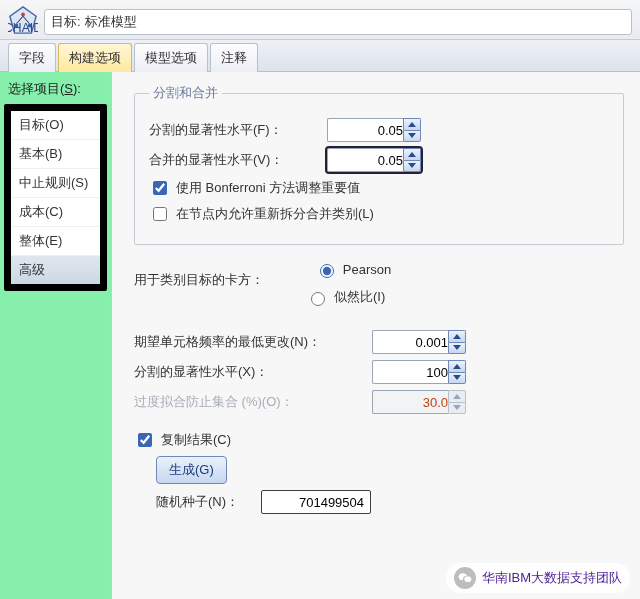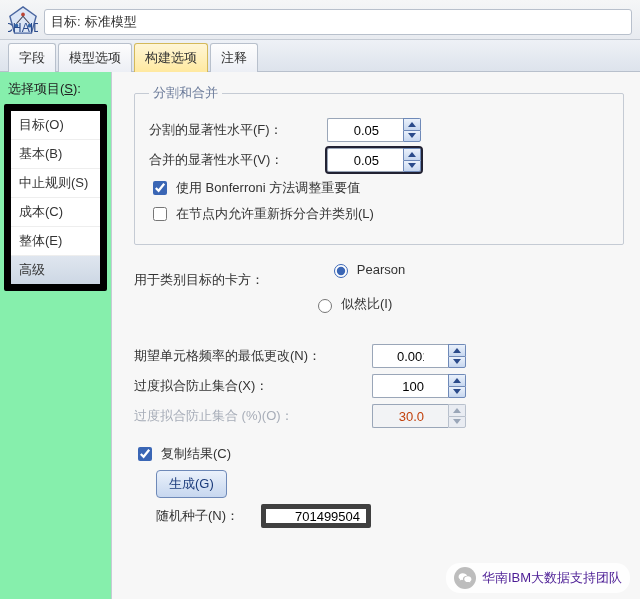--- a/index.html
+++ b/index.html
@@ -18,34 +18,34 @@
   .li { padding:5px 8px; border-bottom:1px solid #eee; font-size:13px; color:#333; cursor:default;}
   .li:last-child{border-bottom:none;}
   .li.sel { background:linear-gradient(#dfe6ef,#cdd7e4);}
   .right-col { flex:1; padding:12px 16px 12px 22px; color:#333; position:relative;}
   fieldset.grp { border:1px solid #c5cbd4; border-radius:2px; padding:10px 14px 14px 14px; margin:0 0 16px 0;}
   fieldset.grp legend { color:#6a7a99; font-size:13px; padding:0 4px;}
   .row { display:flex; align-items:center; margin:6px 0; gap:6px;}
   .lbl { font-size:13px; color:#333; }
   .spin { display:flex; align-items:stretch; height:24px;}
   .spin.hl { outline:2px solid #223; border-radius:2px;}
-  .spin input { width:76px; height:24px; border:1px solid #9aa6b8; border-right:none; border-radius:2px 0 0 2px; text-align:right; padding:0 24px; font-size:13px; background:#fff;}
+  .spin input { width:76px; height:24px; border:1px solid #9aa6b8; border-right:none; border-radius:2px 0 0 2px; text-align:right; padding:0 0; font-size:13px; background:#fff;}
   .spin .btns { width:18px; display:flex; flex-direction:column;}
   .spin .btns button{ flex:1; border:1px solid #6e89b8; background:linear-gradient(#eaf1fb,#c7d7ef); padding:0; display:flex; align-items:center; justify-content:center;}
   .spin .btns button:first-child{border-radius:0 2px 0 0; border-bottom:none;}
   .spin .btns button:last-child{border-radius:0 0 2px 0;}
   .spin .btns svg{width:8px;height:5px;}
   .disabled .lbl, .disabled input { color:#a7adb8;}
   .disabled .spin input { background:#f2f3f5; color:#c2410c;}
   .disabled .spin .btns button{ background:#e9ecf2; border-color:#b8c0cc;}
   .chk { width:14px; height:14px; accent-color:#3a66b5;}
   .radio { width:14px; height:14px; accent-color:#3a66b5;}
   .opt-block { margin-left:46px; display:flex; flex-direction:column; gap:4px;align-items:flex-end;}
   .btn-gen { display:inline-block; padding:4px 12px; border:1px solid #6e89b8; border-radius:4px; background:linear-gradient(#eaf1fb,#c7d7ef); color:#1a3a7a; font-size:13px;}
-  .seed-row input { height:24px; width:110px; border:5px solid #404040; border-radius:2px; padding:0 6px; text-align:right; font-size:13px;}
+  .seed-row input { height:24px; width:110px; border:1px solid #404040; border-radius:2px; padding:0 6px; text-align:right; font-size:13px;}
   .watermark { position:absolute; right:10px; bottom:6px; display:flex; align-items:center; gap:6px; color:#4c1d95; font-size:13px; background:rgba(255,255,255,0.85); padding:4px 8px; border-radius:14px;justify-content:space-between;}
   .watermark .bubble{width:22px;height:22px;border-radius:50%;background:#bdbdbd;display:flex;align-items:center;justify-content:center;}
   .space-r { width:10px;}
 </style>
 </head>
 <body>
 
 <div class="top-bar">
   <div class="logo">
     <svg viewBox="0 0 32 32">
@@ -59,22 +59,22 @@
   </div>
   <div class="title-box">
     <span>目标:</span>
     <span style="width:4px"></span>
     <span>标准模型</span>
   </div>
 </div>
 
 <div class="tabs-bar">
   <div class="tab">字段</div>
+  <div class="tab active">构建选项</div>
   <div class="tab">模型选项</div>
-  <div class="tab active">构建选项</div>
   <div class="tab">注释</div>
 </div>
 
 <div class="body-area">
   <div class="left-col">
     <div class="left-title">
       <span>选择项目(</span><u>S</u><span>):</span>
     </div>
     <div class="list">
       <div class="li">目标(O)</div>
@@ -138,21 +138,21 @@
       </div>
     </fieldset>
 
     <div class="row" style="align-items:flex-start">
       <span class="lbl" style="width:160px; padding-top:10px">用于类别目标的卡方：</span>
       <div class="opt-block" style="margin-left:0">
         <label class="row" style="margin:0">
             <input type="radio" class="radio" name="chi" checked="" style="">
             <span class="lbl">Pearson</span>
           </label>
-        <label class="row" style="margin:13px">
+        <label class="row" style="margin:6px">
             <input type="radio" class="radio" name="chi" style="">
             <span class="lbl">似然比(I)</span>
           </label>
       </div>
     </div>
 
     <div class="row" style="margin-top:18px">
       <span class="lbl" style="width:232px">期望单元格频率的最低更改(N)：</span>
       <div class="spin">
         <input value="0.001" style="">
@@ -165,21 +165,21 @@
           <button>
               <svg viewBox="0 0 8 5">
                 <polygon points="0,0 8,0 4,5" fill="#2a4a8a"></polygon>
               </svg>
             </button>
         </div>
       </div>
     </div>
 
     <div class="row">
-      <span class="lbl" style="width:232px">过度拟合防止集合(X)：</span>
+      <span class="lbl" style="width:232px">分割的显著性水平(X)：</span>
       <div class="spin">
         <input value="100" style="">
         <div class="btns">
           <button>
               <svg viewBox="0 0 8 5">
                 <polygon points="4,0 8,5 0,5" fill="#2a4a8a"></polygon>
               </svg>
             </button>
           <button>
               <svg viewBox="0 0 8 5">

